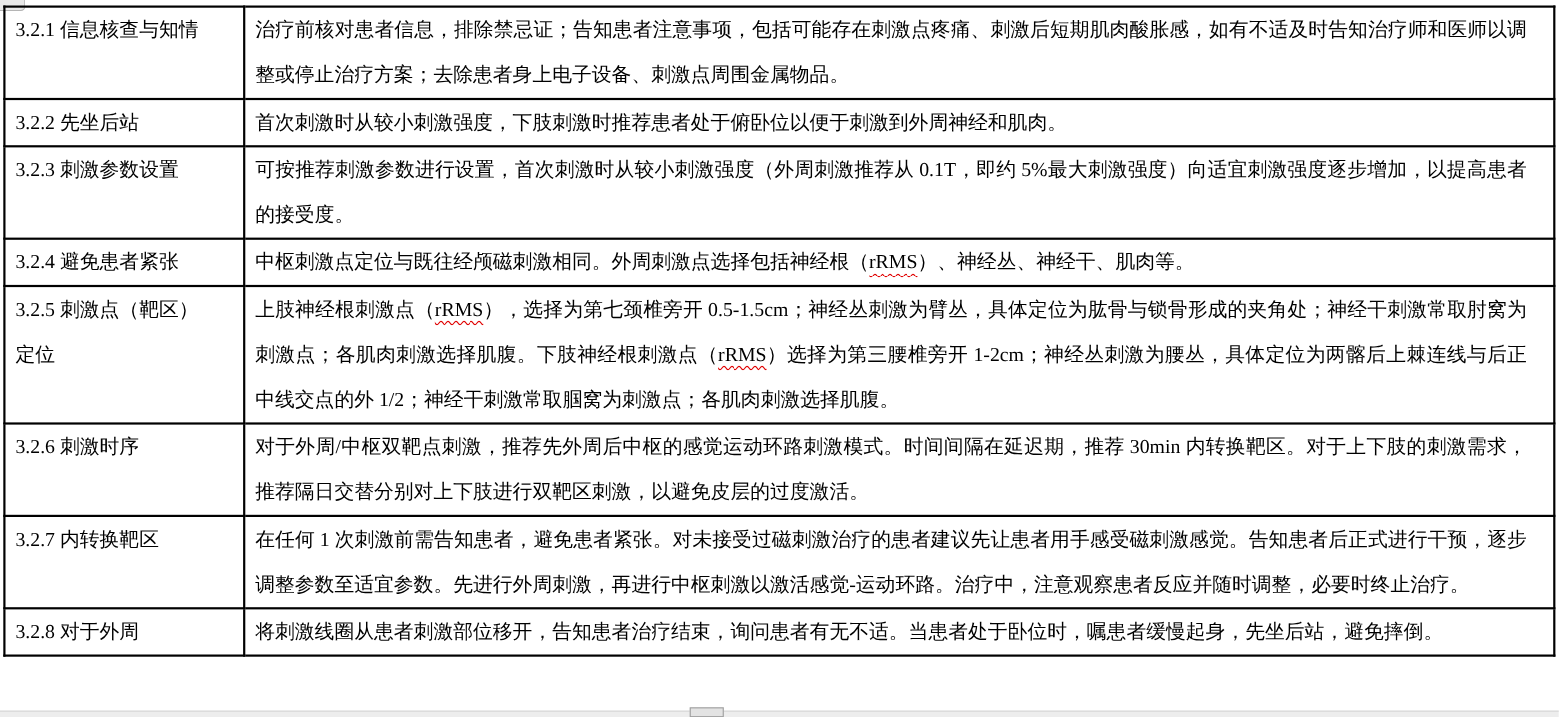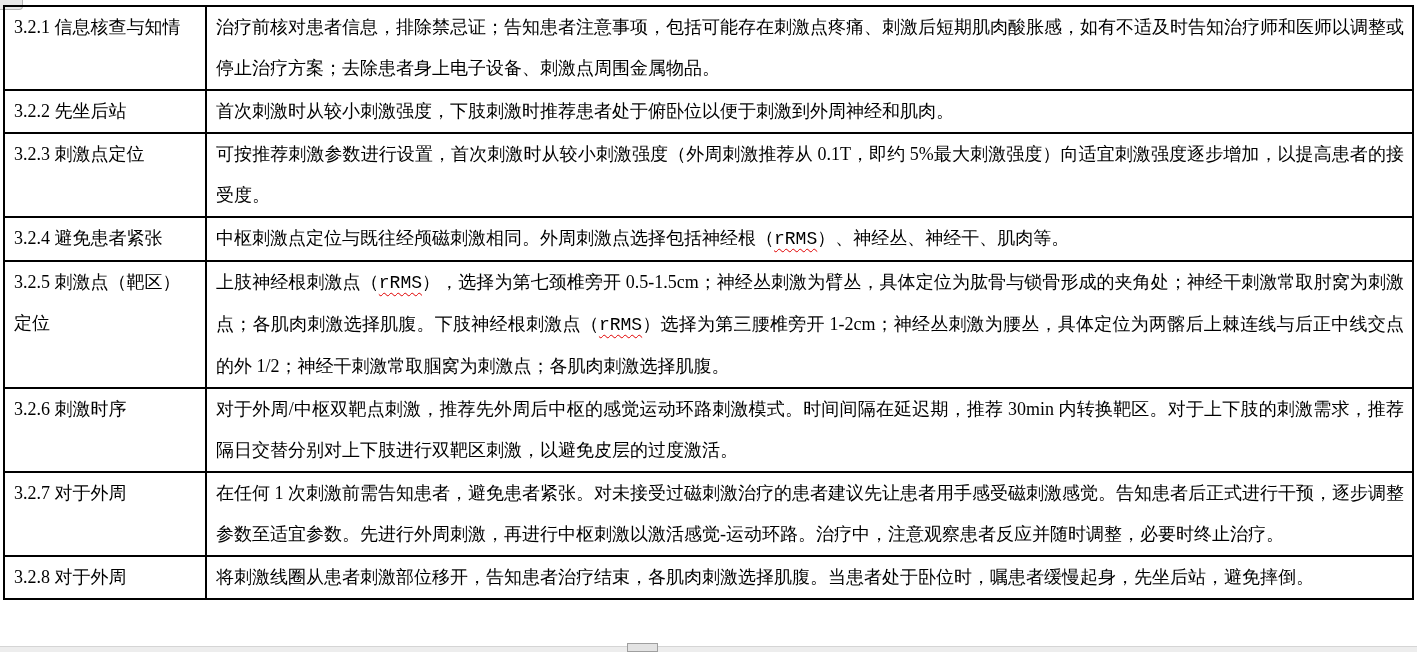--- a/index.html
+++ b/index.html
@@ -21,38 +21,37 @@
     top: 5px;
     width: 1411px;
     border-collapse: collapse;
     table-layout: fixed;
   }
   table.doc-table td {
     border: 2px solid #000000;
     vertical-align: top;
     font-size: 18px;
     line-height: 41px;
-    padding: 0 8px 0 9px;
+    padding: 0 24px 0 9px;
     word-break: break-word;
   }
   td.cell-label {
     width: 183px;
     text-align: left;
   }
   td.cell-desc {
     text-align: justify;
     text-justify: inter-ideograph;
   }
   .squiggle {
     text-decoration-line: underline;
     text-decoration-style: wavy;
     text-decoration-color: #e00000;
     text-decoration-thickness: 1px;
     text-underline-offset: 4px;
-    font-family: Liberation Mono, monospace;
   }
   .corner-artifact {
     position: absolute;
     left: 0;
     top: 0;
     width: 22px;
     height: 9px;
     background: #e8e8e8;
     border-right: 1px solid #b5b5b5;
     border-bottom: 1px solid #b5b5b5;
@@ -89,37 +88,37 @@
   <tbody>
       <tr>
     <td class="cell-label">3.2.1 信息核查与知情</td>
     <td class="cell-desc">治疗前核对患者信息，排除禁忌证；告知患者注意事项，包括可能存在刺激点疼痛、刺激后短期肌肉酸胀感，如有不适及时告知治疗师和医师以调整或停止治疗方案；去除患者身上电子设备、刺激点周围金属物品。</td>
   </tr>
       <tr>
     <td class="cell-label">3.2.2 先坐后站</td>
     <td class="cell-desc">首次刺激时从较小刺激强度，下肢刺激时推荐患者处于俯卧位以便于刺激到外周神经和肌肉。</td>
   </tr>
       <tr>
-    <td class="cell-label">3.2.3 刺激点定位</td>
+    <td class="cell-label">3.2.3 刺激参数设置</td>
     <td class="cell-desc">可按推荐刺激参数进行设置，首次刺激时从较小刺激强度（外周刺激推荐从 0.1T，即约 5%最大刺激强度）向适宜刺激强度逐步增加，以提高患者的接受度。</td>
   </tr>
       <tr>
     <td class="cell-label">3.2.4 避免患者紧张</td>
     <td class="cell-desc">中枢刺激点定位与既往经颅磁刺激相同。外周刺激点选择包括神经根（<span class="squiggle">rRMS</span>）、神经丛、神经干、肌肉等。</td>
   </tr>
       <tr>
     <td class="cell-label">3.2.5 刺激点（靶区）定位</td>
     <td class="cell-desc">上肢神经根刺激点（<span class="squiggle">rRMS</span>），选择为第七颈椎旁开 0.5-1.5cm；神经丛刺激为臂丛，具体定位为肱骨与锁骨形成的夹角处；神经干刺激常取肘窝为刺激点；各肌肉刺激选择肌腹。下肢神经根刺激点（<span class="squiggle">rRMS</span>）选择为第三腰椎旁开 1-2cm；神经丛刺激为腰丛，具体定位为两髂后上棘连线与后正中线交点的外 1/2；神经干刺激常取腘窝为刺激点；各肌肉刺激选择肌腹。</td>
   </tr>
       <tr>
     <td class="cell-label">3.2.6 刺激时序</td>
     <td class="cell-desc">对于外周/中枢双靶点刺激，推荐先外周后中枢的感觉运动环路刺激模式。时间间隔在延迟期，推荐 30min 内转换靶区。对于上下肢的刺激需求，推荐隔日交替分别对上下肢进行双靶区刺激，以避免皮层的过度激活。</td>
   </tr>
       <tr>
-    <td class="cell-label">3.2.7 对于外周</td>
+    <td class="cell-label">3.2.7 内转换靶区</td>
     <td class="cell-desc">在任何 1 次刺激前需告知患者，避免患者紧张。对未接受过磁刺激治疗的患者建议先让患者用手感受磁刺激感觉。告知患者后正式进行干预，逐步调整参数至适宜参数。先进行外周刺激，再进行中枢刺激以激活感觉-运动环路。治疗中，注意观察患者反应并随时调整，必要时终止治疗。</td>
   </tr>
       <tr>
     <td class="cell-label">3.2.8 对于外周</td>
-    <td class="cell-desc">将刺激线圈从患者刺激部位移开，告知患者治疗结束，各肌肉刺激选择肌腹。当患者处于卧位时，嘱患者缓慢起身，先坐后站，避免摔倒。</td>
+    <td class="cell-desc">将刺激线圈从患者刺激部位移开，告知患者治疗结束，询问患者有无不适。当患者处于卧位时，嘱患者缓慢起身，先坐后站，避免摔倒。</td>
   </tr>
     </tbody>
 </table>
 
 </body></html>

